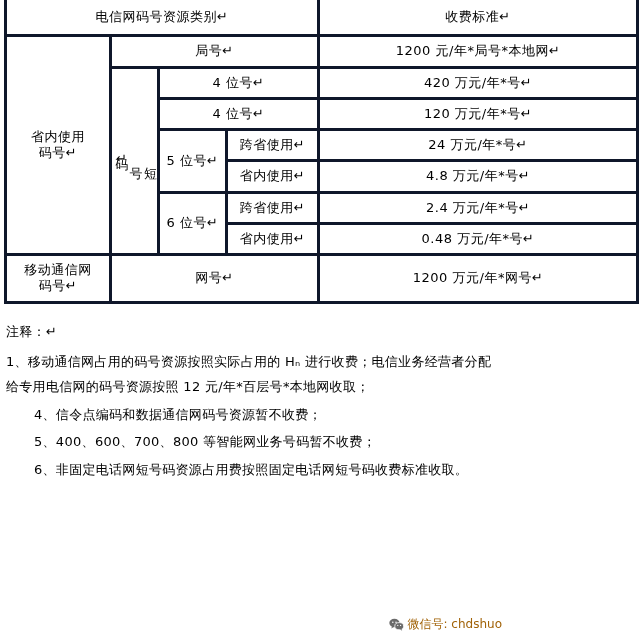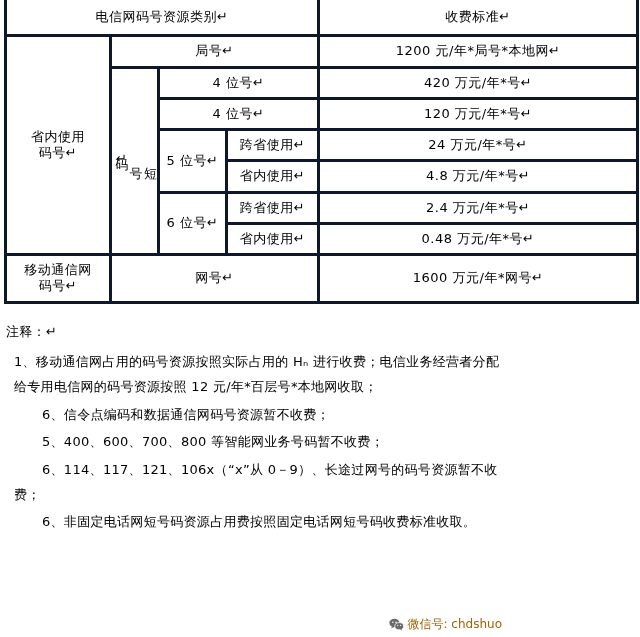--- a/index.html
+++ b/index.html
@@ -48,21 +48,21 @@
     display: inline-block;
     line-height: 1.1;
   }
   .notes {
     margin: 16px 6px 0 6px;
     font-size: 13px;
     line-height: 1.9;
     font-family: "DejaVu Sans", "Liberation Sans", sans-serif;
   }
   .notes .note {
-    margin: 0 0 3px 8px;
+    margin: 0 0 3px 0;
     letter-spacing: 0.3px;
   }
   .notes .note-title {
     margin: 8px 0 6px 0;
   }
   .indent1 { text-indent: 0; }
   .indent2 { text-indent: 14px; }
   .indent3 { text-indent: 28px; }
   .watermark {
     position: absolute;
@@ -141,31 +141,30 @@
 
       <tr>
         <td>省内使用↵</td>
         <td>0.48 万元/年*号↵</td>
       </tr>
 
       <tr>
         <td><span style="white-space:pre-line">移动通信网
 码号↵</span></td>
         <td colspan="3">网号↵</td>
-        <td>1600 万元/年*网号↵</td>
+        <td>1200 万元/年*网号↵</td>
       </tr>
     </tbody>
   </table>
 
   <div class="notes">
     <p class="note note-title indent1">注释：↵</p>
     <p class="note indent1">1、移动通信网占用的码号资源按照实际占用的 Hₙ 进行收费；电信业务经营者分配给专用电信网的码号资源按照 12 元/年*百层号*本地网收取；</p>
-    <p class="note indent3">6、信令点编码和数据通信网码号资源暂不收费；</p>
+    <p class="note indent3">4、信令点编码和数据通信网码号资源暂不收费；</p>
     <p class="note indent3">5、400、600、700、800 等智能网业务号码暂不收费；</p>
-    <p class="note indent3">6、114、117、121、106x（“x”从 0－9）、长途过网号的码号资源暂不收费；</p>
     <p class="note indent3">6、非固定电话网短号码资源占用费按照固定电话网短号码收费标准收取。</p>
   </div>
 
   <div class="watermark">
     <span class="wechat-icon">
       <svg width="15" height="13" viewBox="0 0 15 13" xmlns="http://www.w3.org/2000/svg">
         <ellipse cx="5.4" cy="5" rx="5.1" ry="4.2" fill="#6a6a6a"></ellipse>
         <polygon points="3.2,8.2 2.2,10.6 4.8,9.1" fill="#6a6a6a"></polygon>
         <ellipse cx="10.2" cy="8.2" rx="4.4" ry="3.6" fill="#6a6a6a" stroke="#ffffff" stroke-width="0.8"></ellipse>
         <polygon points="12.3,10.8 13.2,12.7 11.1,11.6" fill="#6a6a6a"></polygon>

